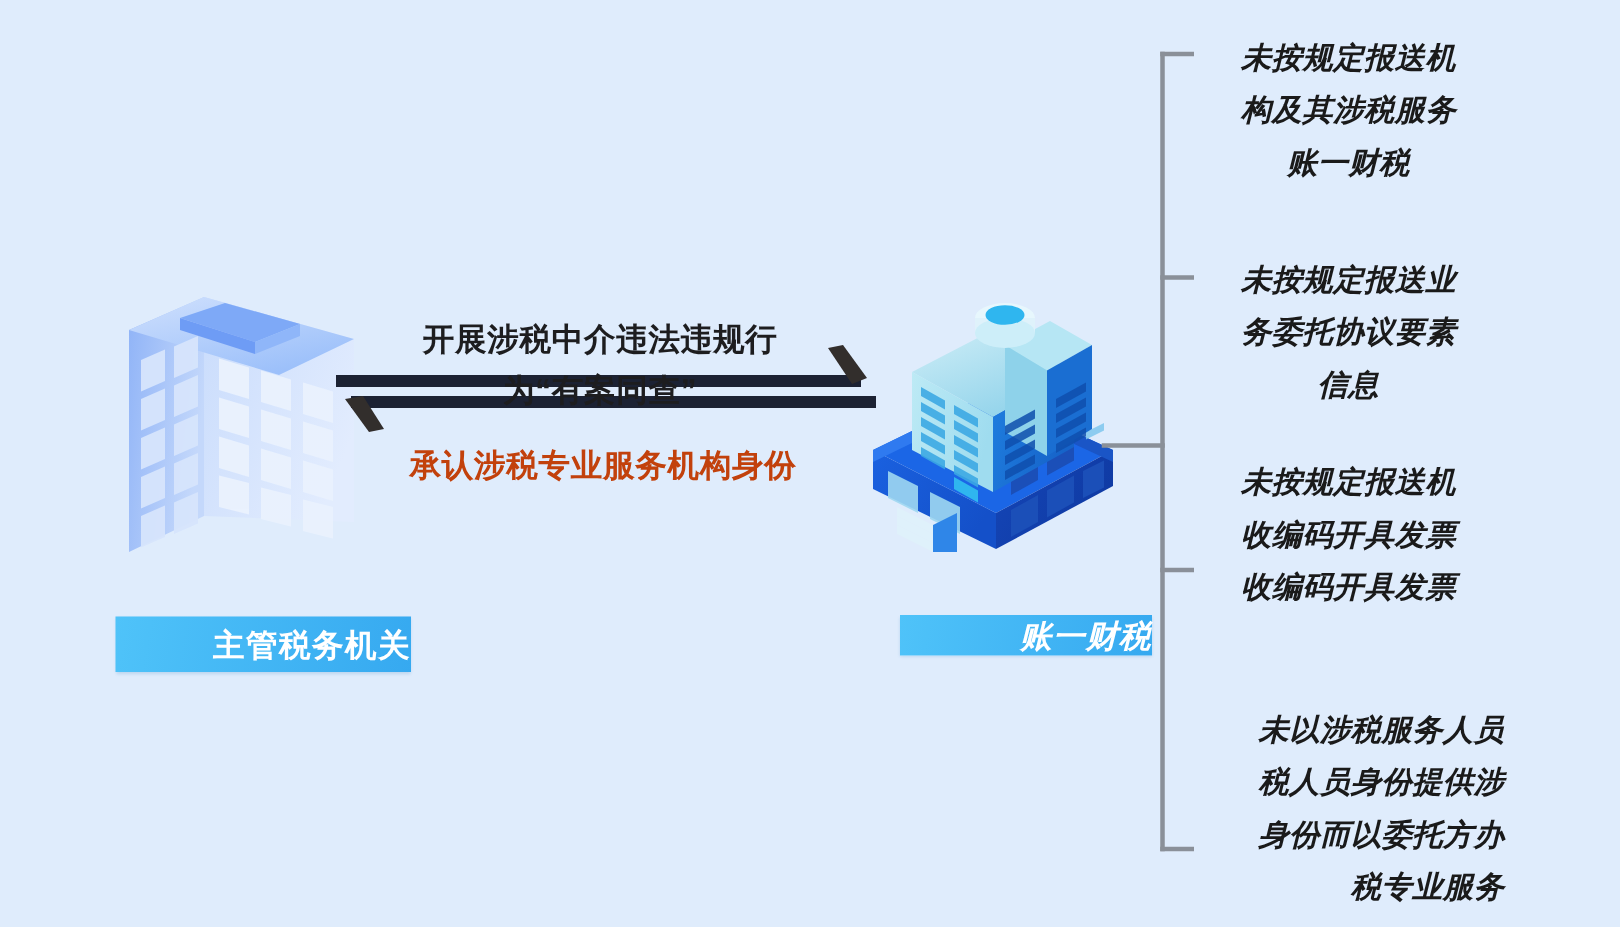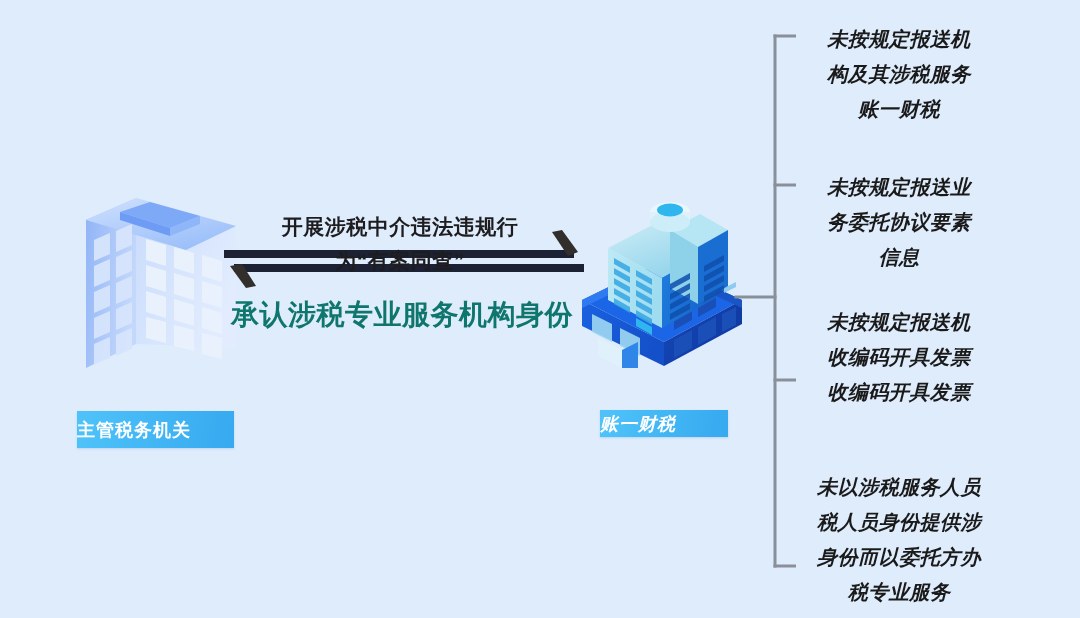--- a/index.html
+++ b/index.html
@@ -36,27 +36,28 @@
     top: 190px;
     width: 168px;
     height: 180px;
   }
 
   
   .badge {
     position: absolute;
     display: flex;
     align-items: center;
-    justify-content: flex-start;
+    justify-content: flex-end;
     color: #ffffff;
-    font-size: 18px;
+    font-size: 21px;
     font-weight: bold;
     letter-spacing: 1px;
     background: linear-gradient(100deg, #4fc3f9 0%, #36a9f0 100%);
     box-shadow: 0 1px 2px rgba(30, 110, 180, 0.18);
+    padding-left: 40px;
   }
   .badge-left {
     left: 77px;
     top: 411px;
     width: 157px;
     height: 37px;
   }
   .badge-right {
     left: 600px;
     top: 410px;
@@ -78,22 +79,22 @@
     line-height: 34px;
     letter-spacing: 0.5px;
     margin-top: 48px;
   }
   .arrow-label-bottom {
     position: absolute;
     left: 230px;
     top: 296px;
     width: 344px;
     text-align: center;
-    color: #0f766e;
-    font-size: 28px;
+    color: #c2410c;
+    font-size: 21px;
     font-weight: bold;
     letter-spacing: 0.5px;
     font-family: Liberation Serif, serif;
   }
 
   
   .double-arrow {
     position: absolute;
     left: 220px;
     top: 228px;
@@ -119,21 +120,21 @@
     color: #1a1a1a;
     font-size: 20px;
     font-weight: bold;
     line-height: 35px;
     letter-spacing: 0.5px;
     font-style: italic;
   }
   .bullet-0 { top: 22px; }
   .bullet-1 { top: 170px; text-align: center; }
   .bullet-2 { top: 305px; }
-  .bullet-3 { top: 470px; }
+  .bullet-3 { top: 470px; text-align: right; }
 </style>
 </head>
 <body>
 
 <div id="canvas">
 
   <div class="left-building">
     <svg viewBox="0 0 166 188" width="166" height="188" xmlns="http://www.w3.org/2000/svg">
       <defs>
         <linearGradient id="ltFront" x1="0" y1="0" x2="1" y2="0.4">

